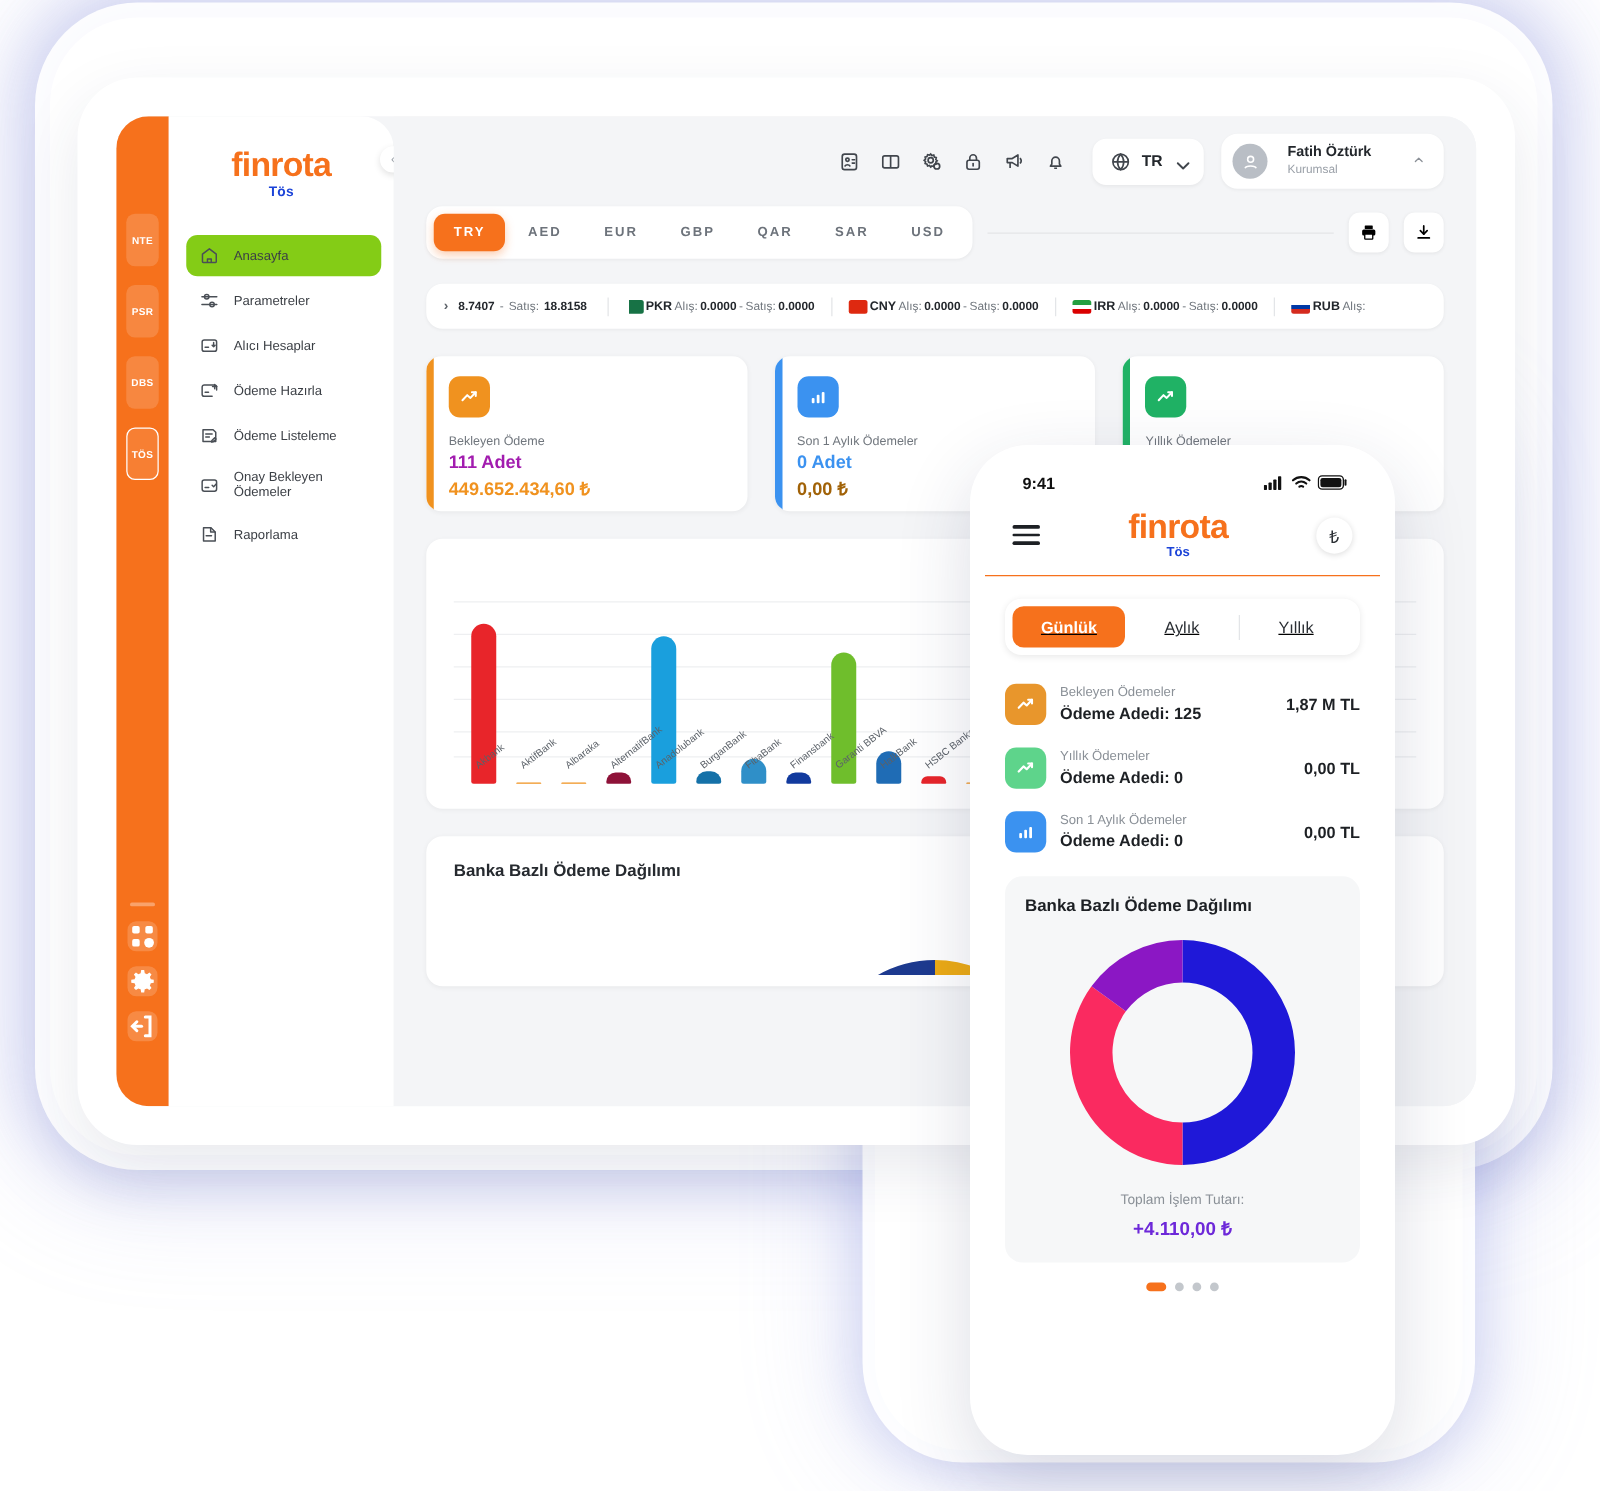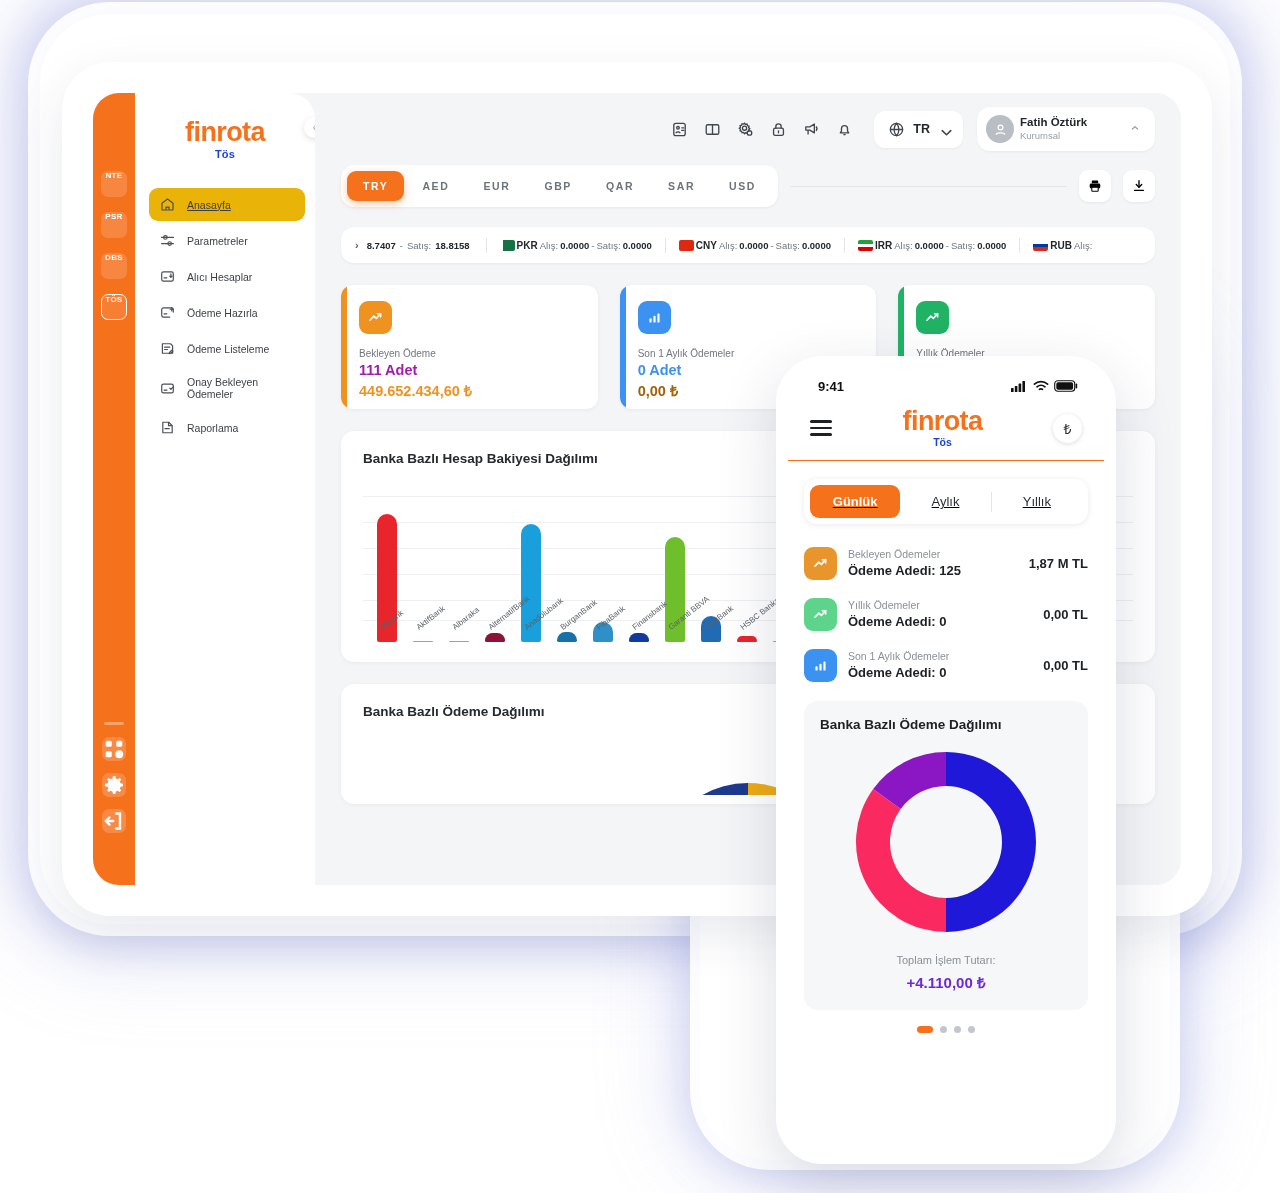--- a/index.html
+++ b/index.html
@@ -51,24 +51,24 @@
     display: flex;
   }
 
   
   .rail {
     width: 42px; background: #f6711c; flex: 0 0 42px;
     display: flex; flex-direction: column; align-items: center;
     padding-top: 78px; position: relative;
   }
   .rail-chip {
-    width: 26px; height: 26px; border-radius: 7px;
+    width: 26px; height: 42px; border-radius: 7px;
     background: rgba(255,255,255,0.16);
     color: #fff; font-size: 8px; font-weight: bold;
-    display: flex; align-items: flex-start; justify-content: center;
+    display: flex; align-items: center; justify-content: center;
     margin-bottom: 15px; letter-spacing: .3px;
   }
   .rail-chip.active { border: 1.4px solid #ffffff; background: rgba(255,255,255,0.10); }
   .rail-bottom {
     position: absolute; bottom: 40px; left: 0; right: 0;
     display: flex; flex-direction: column; align-items: center;
   }
   .rail-sep { width: 20px; height: 3px; border-radius: 2px; background: rgba(255,255,255,0.35); margin-bottom: 12px; }
   .rail-icon {
     width: 24px; height: 24px; border-radius: 7px;
@@ -91,41 +91,41 @@
     background: #fff; box-shadow: 0 2px 6px rgba(0,0,0,.12);
     display: flex; align-items: center; justify-content: center;
     font-size: 10px; color: #9aa0a8;
   }
   .nav { padding: 6px 10px 0 14px; }
   .nav-item {
     display: flex; align-items: center; gap: 11px;
     padding: 8px 10px; border-radius: 9px; margin-bottom: 3px;
     font-size: 10.5px; color: #3b3f45;
   }
-  .nav-item.active { background: #eab308; text-decoration: underline; }
+  .nav-item.active { background: #84cc16; }
   .nav-ico { width: 17px; height: 17px; flex: 0 0 17px; color: #4a4f56; }
   .nav-ico svg { width: 17px; height: 17px; display: block; }
 
   
   .main { flex: 1; background: #f4f5f7; position: relative; overflow: hidden; }
 
   .topbar {
     height: 72px; display: flex; align-items: center;
     justify-content: flex-end; padding: 0 26px; gap: 14px;
   }
   .tb-ico { width: 19px; height: 19px; color: #41464d; }
   .tb-ico svg { width: 19px; height: 19px; display: block; }
   .lang-pill {
     display: flex; align-items: center; gap: 7px;
     background: #fff; border-radius: 11px; padding: 9px 13px;
     box-shadow: 0 1px 3px rgba(0,0,0,.05); margin-left: 6px;
   }
   .lang-txt { font-size: 12.5px; font-weight: bold; color: #23272c; }
   .user-pill {
-    display: flex; align-items: center; gap: 6px;
+    display: flex; align-items: center; gap: 16px;
     background: #fff; border-radius: 13px; padding: 8px 14px 8px 9px;
     box-shadow: 0 1px 3px rgba(0,0,0,.05); min-width: 178px;
   }
   .avatar {
     width: 28px; height: 28px; border-radius: 50%;
     background: #b9bec5; display:flex; align-items:center; justify-content:center;
     color: #fff;
   }
   .user-name { font-size: 11.5px; font-weight: bold; color: #23272c; line-height: 1.3; }
   .user-role { font-size: 9.5px; color: #9aa0a8; line-height: 1.3; }
@@ -588,21 +588,20 @@
             <svg viewBox="0 0 20 20" width="17" height="17" fill="none" stroke="currentColor" stroke-width="1.9" stroke-linecap="round" stroke-linejoin="round">
                 <path d="M3.5 13.2 8 8.4l3 2.6 5-5.4"></path>
                 <path d="M12.4 5.6H16v3.6"></path>
               </svg>
           </div>
           <div class="card-lbl">Yıllık Ödemeler</div>
         </div>
       </div>
 
       <div class="panel">
-        <div class="panel-title">Banka Bazlı Hesap Bakiyesi Dağılımı</div>
         <div class="chart-area">
           <div class="grid-line" style="top:4px"></div>
           <div class="grid-line" style="top:30px"></div>
           <div class="grid-line" style="top:56px"></div>
           <div class="grid-line" style="top:82px"></div>
           <div class="grid-line" style="top:108px"></div>
           <div class="grid-line" style="top:128px"></div>
           <div class="bars" id="bars">
               <div class="bar-col">
                 <div class="bar" style="height: 100%; background: rgb(232, 37, 42);"></div>

